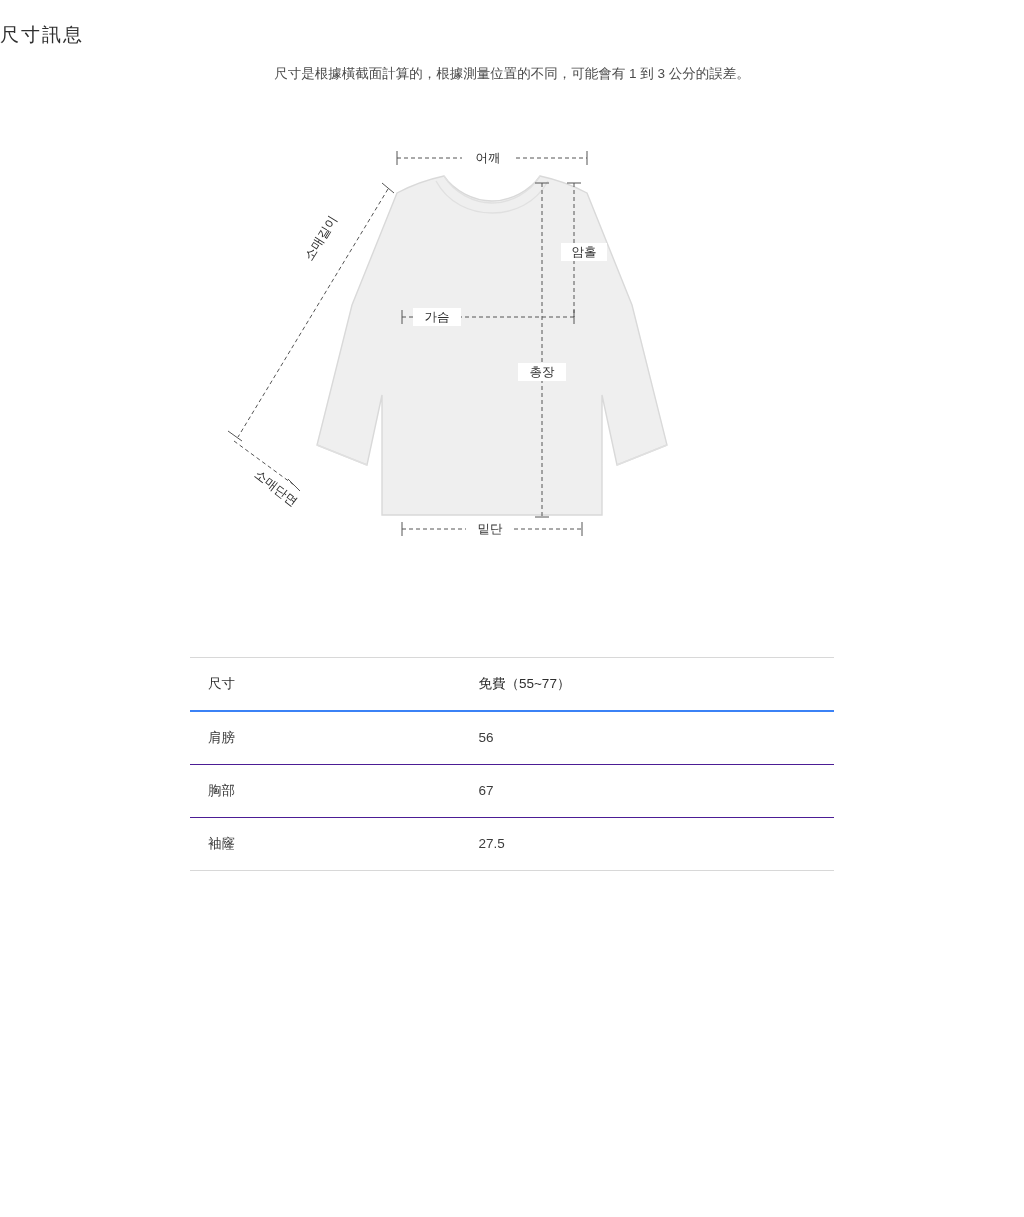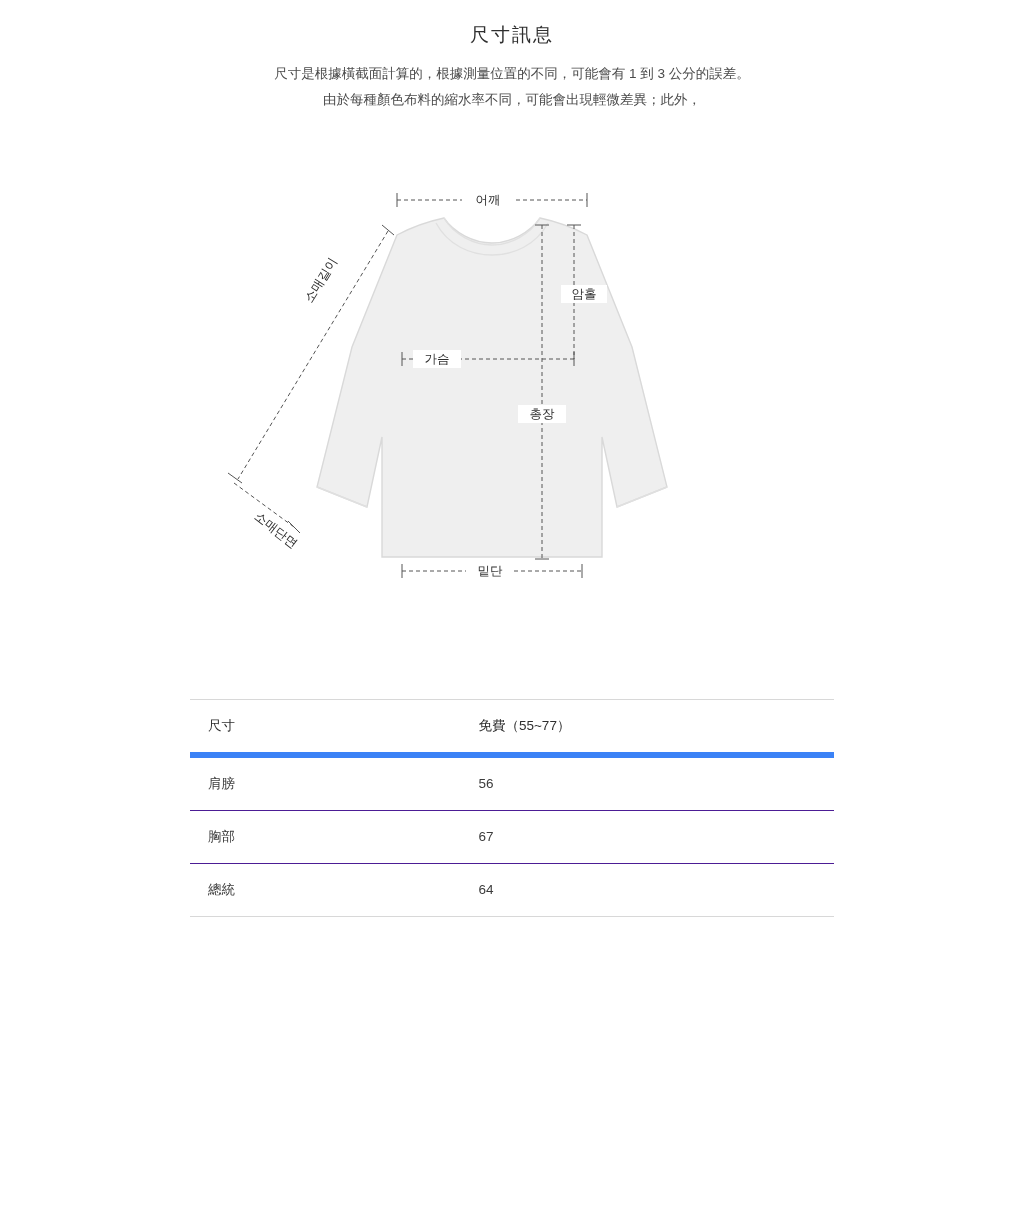--- a/index.html
+++ b/index.html
@@ -14,79 +14,77 @@
     color: #3a3a3a;
     position: relative;
     overflow: hidden;
   }
   .page {
     width: 1024px;
     height: 1217px;
     position: relative;
   }
   .title {
-    text-align: center;
     font-size: 19px;
     letter-spacing: 2px;
     color: #2e2e2e;
     margin-top: 22px;
     font-weight: normal;
   }
   .desc {
     text-align: center;
     font-size: 13.5px;
     line-height: 26px;
     color: #4a4a4a;
   }
   .desc div { white-space: nowrap; }
 
   .diagram-wrap {
     position: relative;
     width: 1024px;
     height: 420px;
-    margin-top: 74px;
+    margin-top: 58px;
   }
   .diagram-wrap svg {
     display: block;
     margin: 0 auto;
   }
 
   .size-table {
     width: 644px;
     margin: 92px auto 0 auto;
     border-collapse: collapse;
     font-size: 13.5px;
   }
   .size-table th, .size-table td {
     text-align: left;
     padding: 17px 0 17px 18px;
     font-weight: normal;
     color: #3c3c3c;
     border-bottom: 1px solid #4c1d95;
   }
   .size-table thead th {
-    border-bottom: 6px solid #3b82f6;
+    border-bottom: 2px solid #3b82f6;
     border-top: 1px solid #d8d8d8;
     color: #2f2f2f;
   }
   .size-table thead th:first-child { padding-left: 18px; }
   .col-label { width: 42%; }
   .col-value { width: 58%; }
   .size-table tbody tr:last-child td { border-bottom: 1px solid #d8d8d8; }
 </style>
 </head>
 <body>
 
 <div class="page">
 
   <h1 class="title">尺寸訊息</h1>
 
   <div class="desc">
     <div>尺寸是根據橫截面計算的，根據測量位置的不同，可能會有 1 到 3 公分的誤差。</div>
-    <div>由於每種顏色布料的縮水率不同，可能會出現輕微差異；此外，</div>
   </div>
 
   <div class="diagram-wrap">
     <svg width="700" height="420" viewBox="0 0 700 420" xmlns="http://www.w3.org/2000/svg">
 
       <g fill="#efefef" stroke="#d9d9d9" stroke-width="1.4">
         <path d="M235,48
                  C250,40 268,34 282,31
                  C292,46 312,56 330,56
                  C348,56 368,46 378,31
@@ -184,19 +182,19 @@
     <tbody>
       <tr>
         <td>肩膀</td>
         <td>56</td>
       </tr>
       <tr>
         <td>胸部</td>
         <td>67</td>
       </tr>
       <tr>
-        <td>總統</td>
-        <td>64</td>
+        <td>袖窿</td>
+        <td>27.5</td>
       </tr>
     </tbody>
   </table>
 
 </div>
 
 </body></html>

